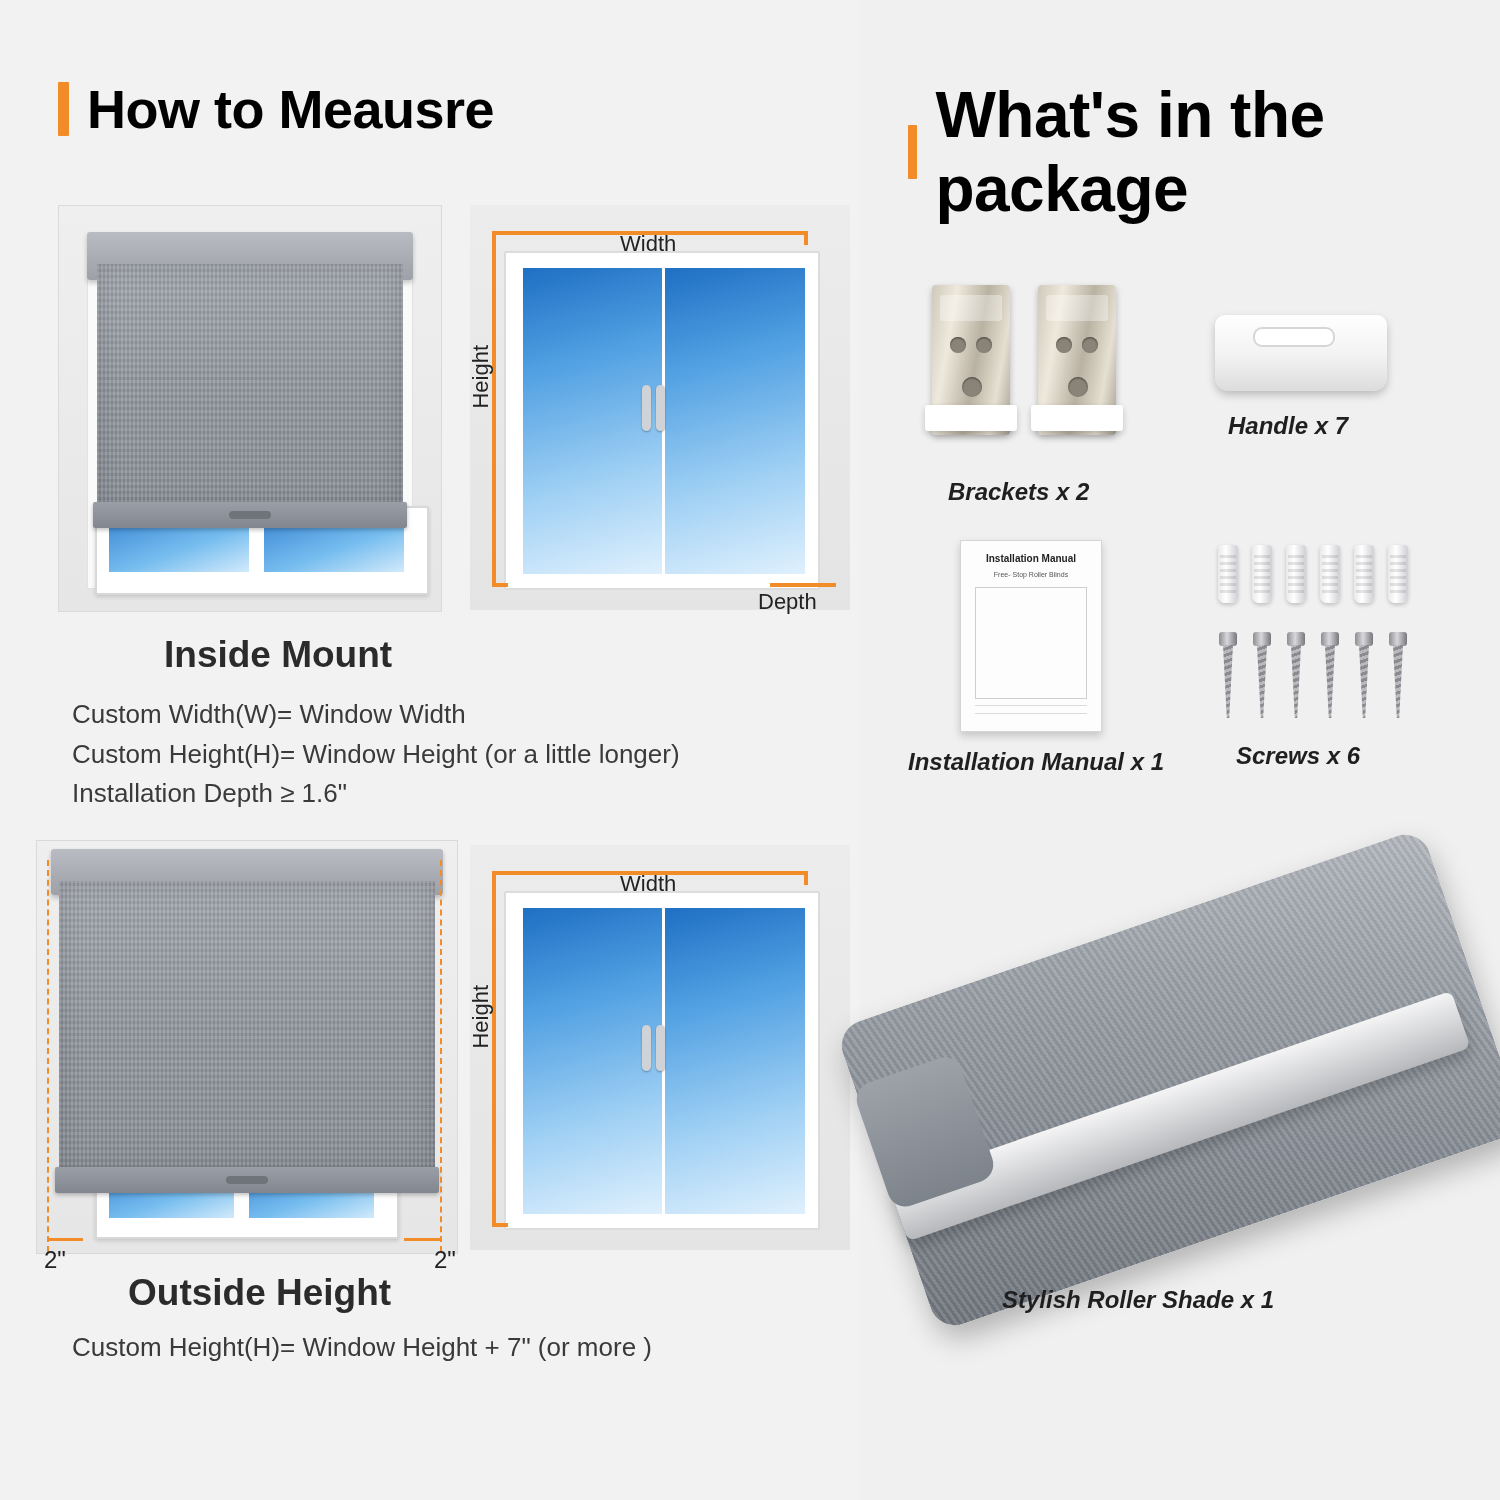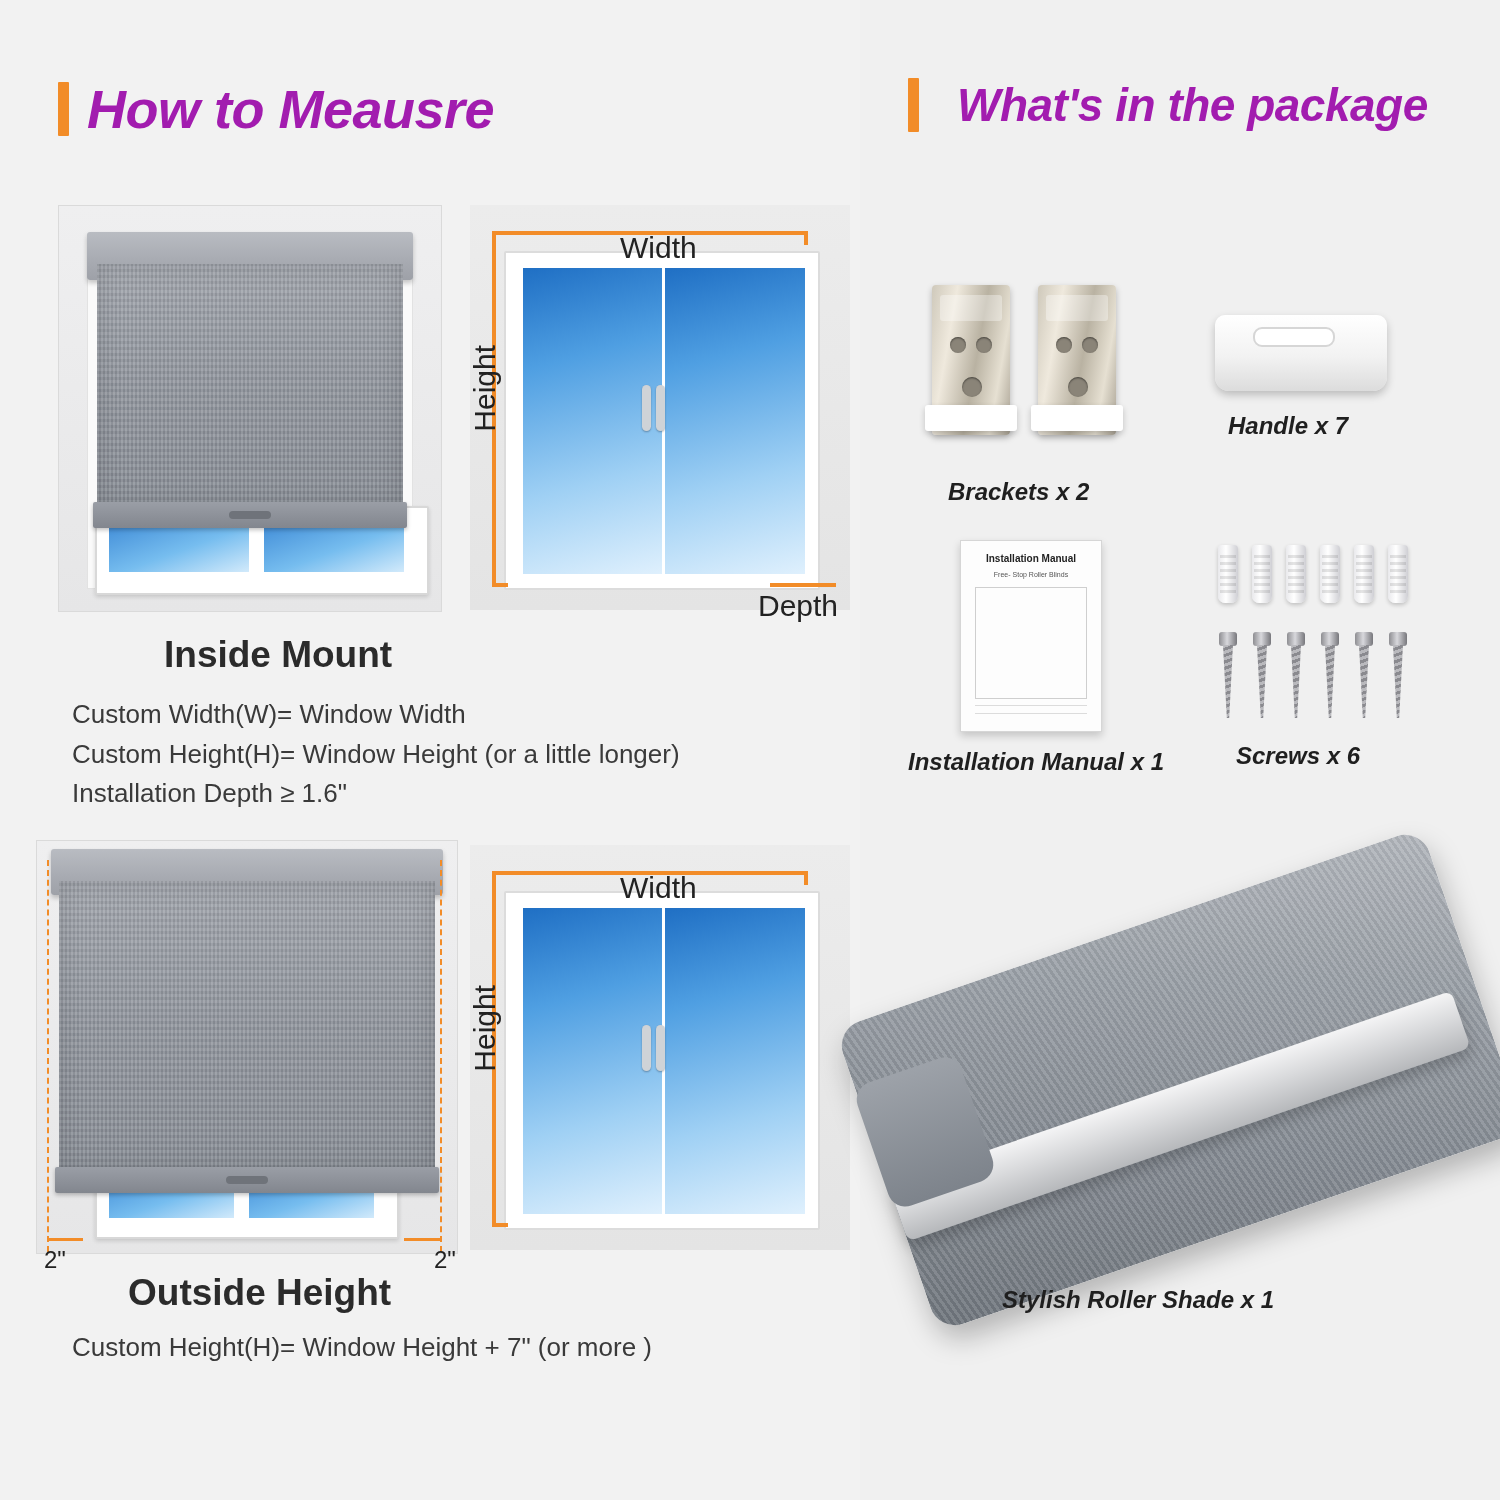--- a/index.html
+++ b/index.html
@@ -10,25 +10,25 @@
     overflow:hidden;
     position:relative;
   }
   .page{position:absolute;inset:0;display:flex;}
   .col-left{width:860px;height:1500px;background:#f2f2f2;position:relative;}
   .col-right{width:640px;height:1500px;background:#f0f0f0;position:relative;}
 
   
   .heading{display:flex;align-items:center;gap:18px;}
   .heading .bar{width:11px;height:54px;background:#f28c28;border-radius:1px;}
-  .heading .htxt{font-size:54px;font-weight:bold;color:#a21caf;letter-spacing:-0.5px;font-style:italic;}
+  .heading .htxt{font-size:54px;font-weight:bold;color:#000000;letter-spacing:-0.5px;}
 
   #h-measure{position:absolute;left:58px;top:78px;}
   #h-package{position:absolute;left:48px;top:78px;}
-  #h-package .htxt{font-size:46px;margin-left:20px;}
+  #h-package .htxt{font-size:64px;}
 
   
   .shade-card{position:absolute;background:#e9e9ea;border:1px solid #dadada;}
   .wall{position:absolute;inset:0;background:linear-gradient(180deg,#efeff0 0%,#e6e6e7 100%);}
   .reveal{position:absolute;background:#f7f7f7;}
   .valance{position:absolute;background:linear-gradient(180deg,#b9bcc2 0%,#a9acb3 55%,#9ea1a8 100%);
            border-radius:3px;box-shadow:0 3px 5px rgba(0,0,0,.22);}
   .fabric{position:absolute;
      background:
        repeating-linear-gradient(90deg,rgba(255,255,255,.10) 0 2px,rgba(0,0,0,.045) 2px 4px),
@@ -46,21 +46,21 @@
   .pane.small{background:linear-gradient(160deg,#3e8ad6 0%,#76bdef 55%,#d2eafb 100%);}
 
   
   .bigwin{position:absolute;background:#eceded;}
   .bigwin .casing{position:absolute;background:#ffffff;border:2px solid #dcdcdc;border-radius:2px;}
   .bigwin .sash{position:absolute;background:linear-gradient(165deg,#1f6fc4 0%,#4f9fe2 30%,#9fd0f4 68%,#dff0fd 100%);
      border:3px solid #ffffff;}
   .handle{position:absolute;width:9px;height:46px;background:#cfd3d7;border-radius:5px;box-shadow:0 1px 2px rgba(0,0,0,.3);}
 
   .dimline{position:absolute;background:#f28c28;}
-  .dimlabel{position:absolute;font-size:30px;color:#222;font-weight:normal;background:rgba(236,237,237,.0);}
+  .dimlabel{position:absolute;font-size:22px;color:#222;font-weight:normal;background:rgba(236,237,237,.0);}
   .vert{writing-mode:vertical-rl;transform:rotate(180deg);}
 
   .dashed-v{position:absolute;width:0;border-left:2px dashed #f28c28;}
 
   .mount-title{position:absolute;font-size:37px;font-weight:bold;color:#2b2b2b;}
   .mount-lines{position:absolute;font-size:26px;color:#3a3a3a;line-height:1.52;}
 
   
   .pk-label{position:absolute;font-size:24px;font-weight:bold;font-style:italic;color:#1f1f1f;
             font-family:"Liberation Sans", sans-serif;}

